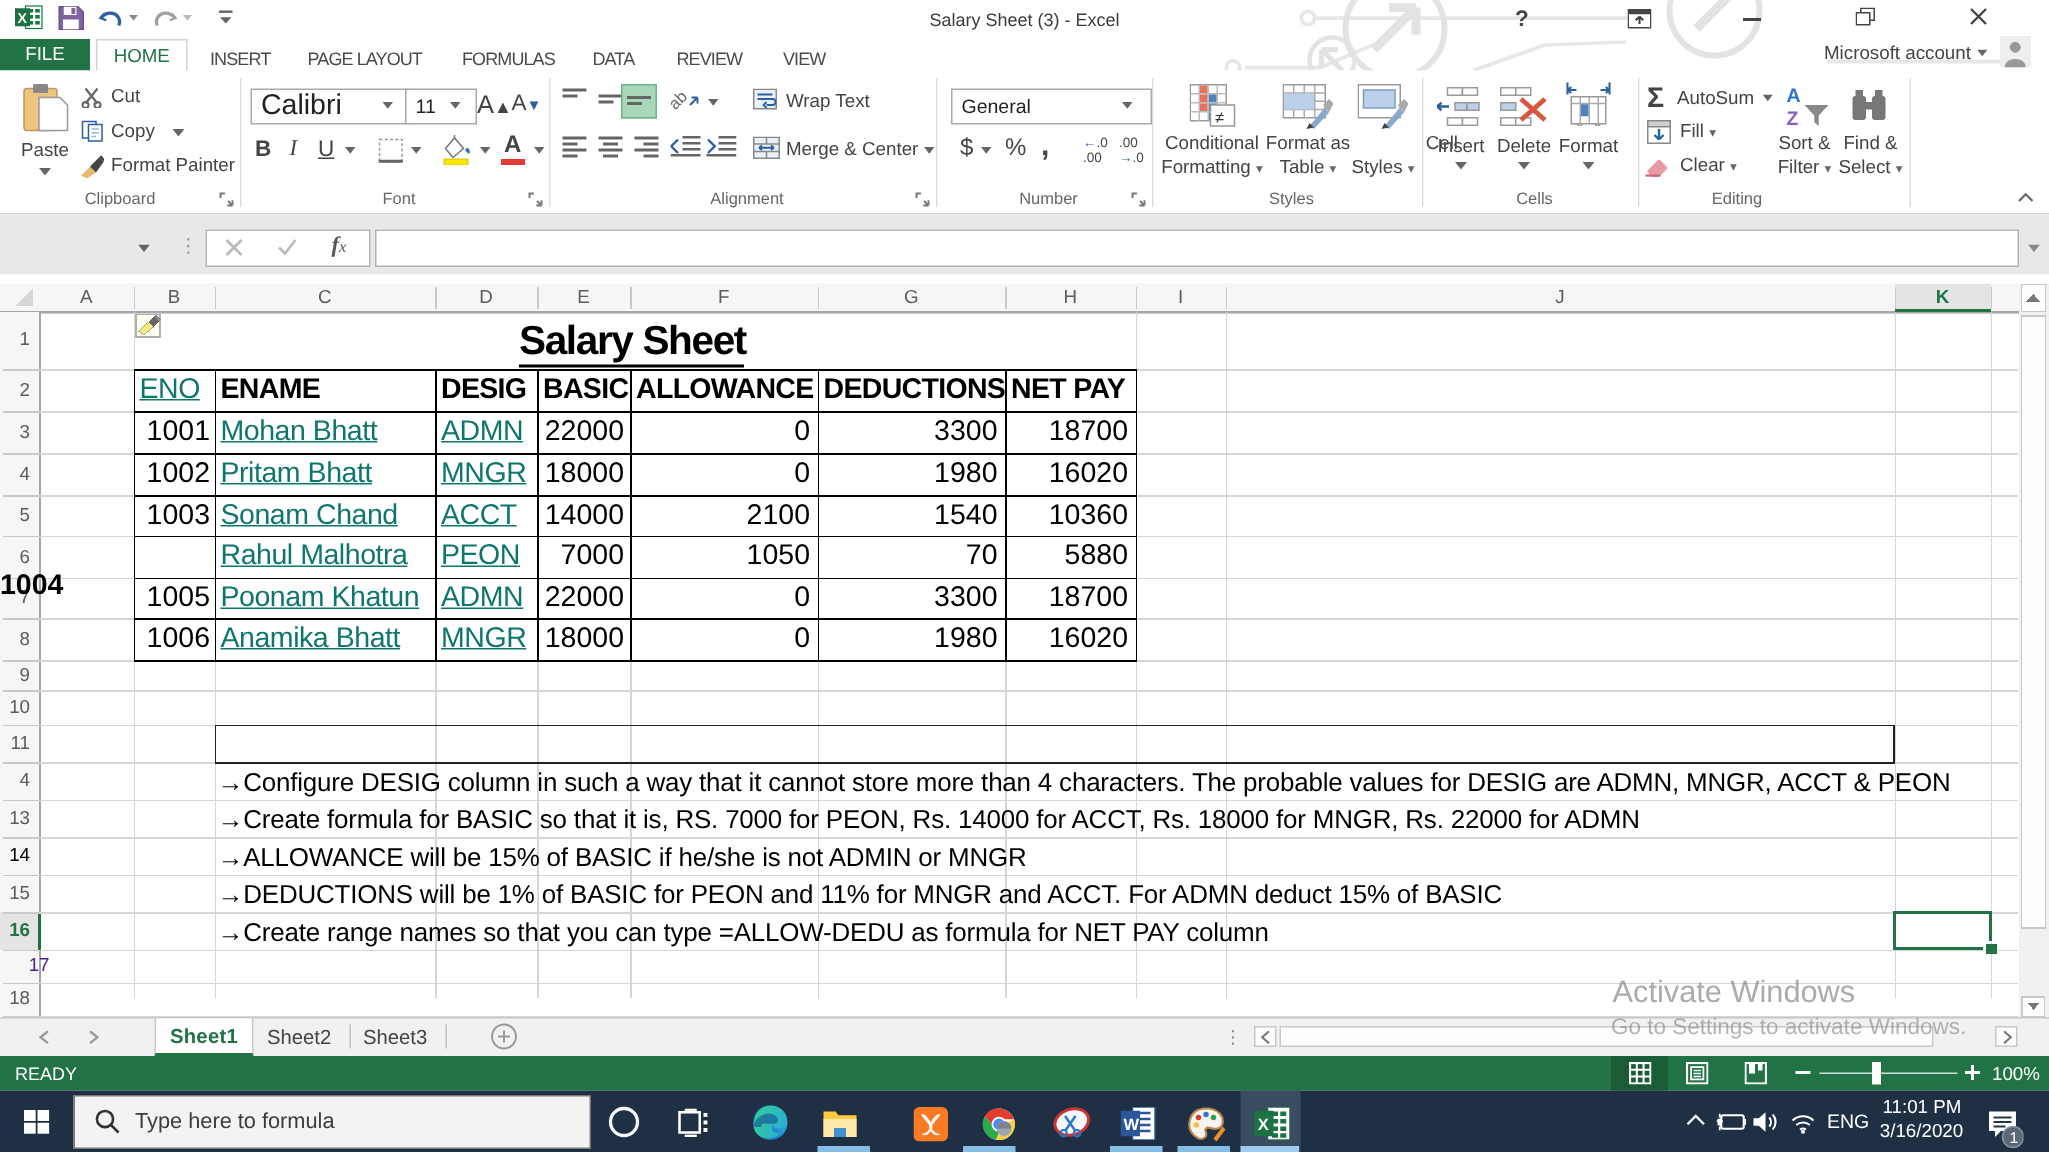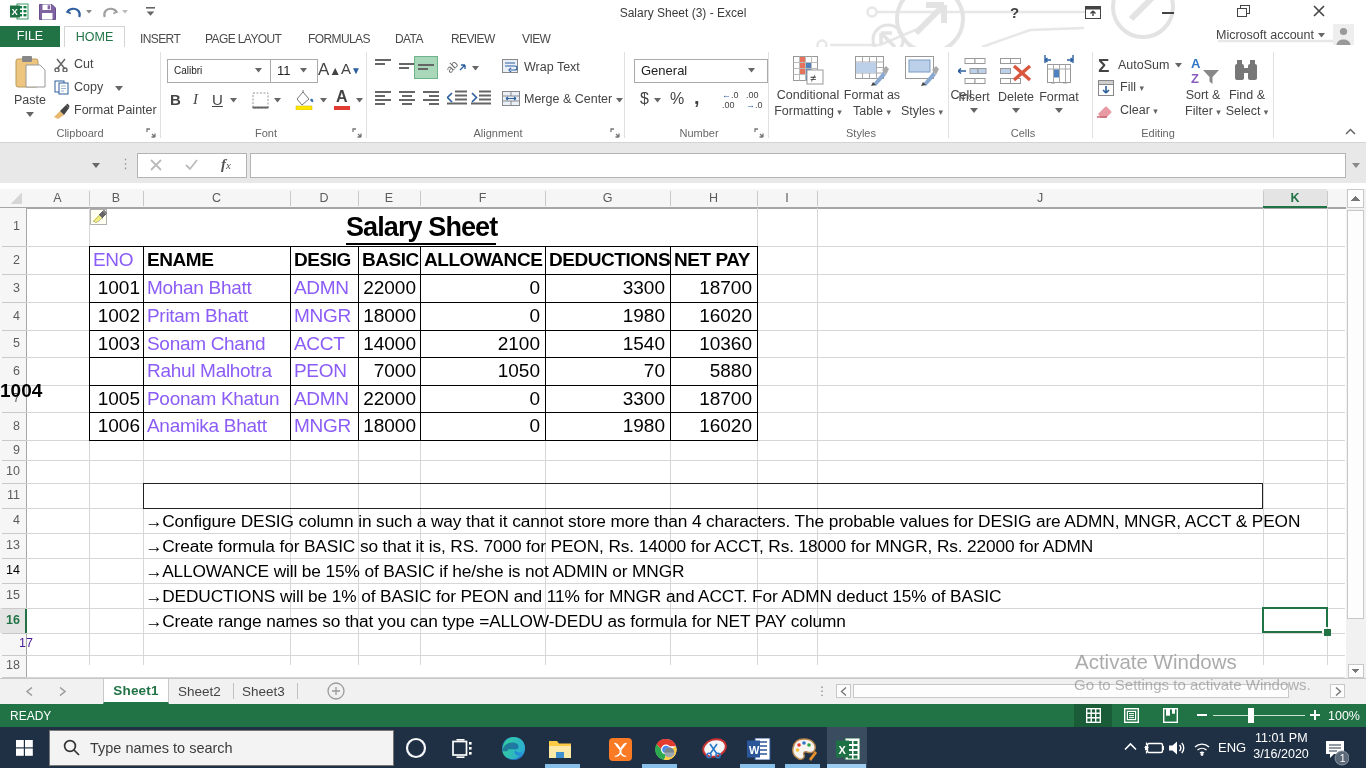--- a/index.html
+++ b/index.html
@@ -1,21 +1,21 @@
 <!DOCTYPE html>
 <html><head>
 <meta charset="utf-8">
 <style>
   html,body{margin:0;padding:0;}
   #screen{position:relative;width:1366px;height:768px;overflow:hidden;background:#fff;
     font-family:"Liberation Sans",sans-serif;-webkit-font-smoothing:antialiased;}
   .abs{position:absolute;}
   .tx{position:absolute;white-space:nowrap;}
   .table-b{font-size:19px;font-weight:bold;color:#000;letter-spacing:-0.45px;}
-  .table-t{font-size:19px;color:#8b5cf6;letter-spacing:-0.3px;}
+  .table-t{font-size:19px;color:#0f766e;letter-spacing:-0.3px;text-decoration:underline;}
   .table-n{font-size:19px;color:#000;}
   .tab{font-size:12px;color:#4a4a4a;letter-spacing:-0.6px;}
   .instr{font-size:17.3px;color:#000;letter-spacing:-0.12px;}
 </style>
 </head>
 <body>
 <div id="screen">
 
   <div class="abs" id="titlebar" style="left:0;top:0;width:1366px;height:26px;background:#fff;"></div>
 
@@ -173,21 +173,21 @@
   <svg class="abs" style="left:352px;top:128px;" width="10" height="10" viewBox="0 0 10 10">
     <path d="M1 4 V1 H4 M6 6 L9 9 M9 9 V5.5 M9 9 H5.5" stroke="#777" stroke-width="1.3" fill="none"></path>
   </svg>
   <svg class="abs" style="left:610px;top:128px;" width="10" height="10" viewBox="0 0 10 10">
     <path d="M1 4 V1 H4 M6 6 L9 9 M9 9 V5.5 M9 9 H5.5" stroke="#777" stroke-width="1.3" fill="none"></path>
   </svg>
   <svg class="abs" style="left:754px;top:128px;" width="10" height="10" viewBox="0 0 10 10">
     <path d="M1 4 V1 H4 M6 6 L9 9 M9 9 V5.5 M9 9 H5.5" stroke="#777" stroke-width="1.3" fill="none"></path>
   </svg>
 
-  <div class="abs" style="left:167px;top:59px;width:100px;height:22px;border:1px solid #aaa;background:#fff;font-size:10px;color:#222;line-height:21px;padding-left:6px;">Calibri</div>
+  <div class="abs" style="left:167px;top:59px;width:100px;height:22px;border:1px solid #aaa;background:#fff;font-size:19px;color:#222;line-height:21px;padding-left:6px;">Calibri</div>
   <svg class="abs" style="left:255px;top:68px;" width="7" height="5">
       <path d="M0 0 l7 0 l-3.5 4.5 z" fill="#666"></path>
     </svg>
   <div class="abs" style="left:270px;top:59px;width:40px;height:22px;border:1px solid #aaa;background:#fff;font-size:13px;color:#222;line-height:21px;padding-left:6px;">11</div>
   <svg class="abs" style="left:300px;top:68px;" width="7" height="5">
       <path d="M0 0 l7 0 l-3.5 4.5 z" fill="#666"></path>
     </svg>
   <div class="tx" style="left:318px;top:60px;font-size:17px;color:#444;">A<span style="font-size:12px;">▲</span></div>
   <div class="tx" style="left:341px;top:60px;font-size:15px;color:#444;">A<span style="font-size:10px;color:#2c5f9e;">▼</span></div>
   <div class="tx" style="left:170px;top:91px;font-size:15px;font-weight:bold;color:#444;">B</div>
@@ -720,21 +720,21 @@
       <rect x="0" y="8.5" width="7.8" height="7.3"></rect>
       <rect x="9" y="8.5" width="7.8" height="7.3"></rect>
     </g>
   </svg>
 
   <div class="abs" style="left:49px;top:730px;width:345px;height:36px;background:#f3f3f3;border:1px solid #777;box-sizing:border-box;"></div>
   <svg class="abs" style="left:63px;top:739px;" width="17" height="17" viewBox="0 0 17 17">
     <circle cx="7" cy="7" r="5.4" fill="none" stroke="#333" stroke-width="1.7"></circle>
     <path d="M11 11 L16 16" stroke="#333" stroke-width="1.7"></path>
   </svg>
-  <div class="tx" style="left:90px;top:740px;font-size:14.5px;color:#3c3c3c;">Type names to search</div>
+  <div class="tx" style="left:90px;top:740px;font-size:14.5px;color:#3c3c3c;">Type here to formula</div>
 
   <svg class="abs" style="left:405px;top:737px;" width="22" height="22" viewBox="0 0 22 22">
     <circle cx="11" cy="11" r="9" fill="none" stroke="#f5f7f8" stroke-width="2.2"></circle>
   </svg>
 
   <svg class="abs" style="left:452px;top:739px;" width="21" height="19" viewBox="0 0 21 19">
     <rect x="1" y="2.5" width="13.5" height="13.5" fill="none" stroke="#fff" stroke-width="1.7"></rect>
     <rect x="17" y="3" width="2.6" height="2.6" fill="#fff"></rect>
     <rect x="17" y="8" width="2.6" height="2.6" fill="#fff"></rect>
     <rect x="17" y="13" width="2.6" height="2.6" fill="#fff"></rect>

